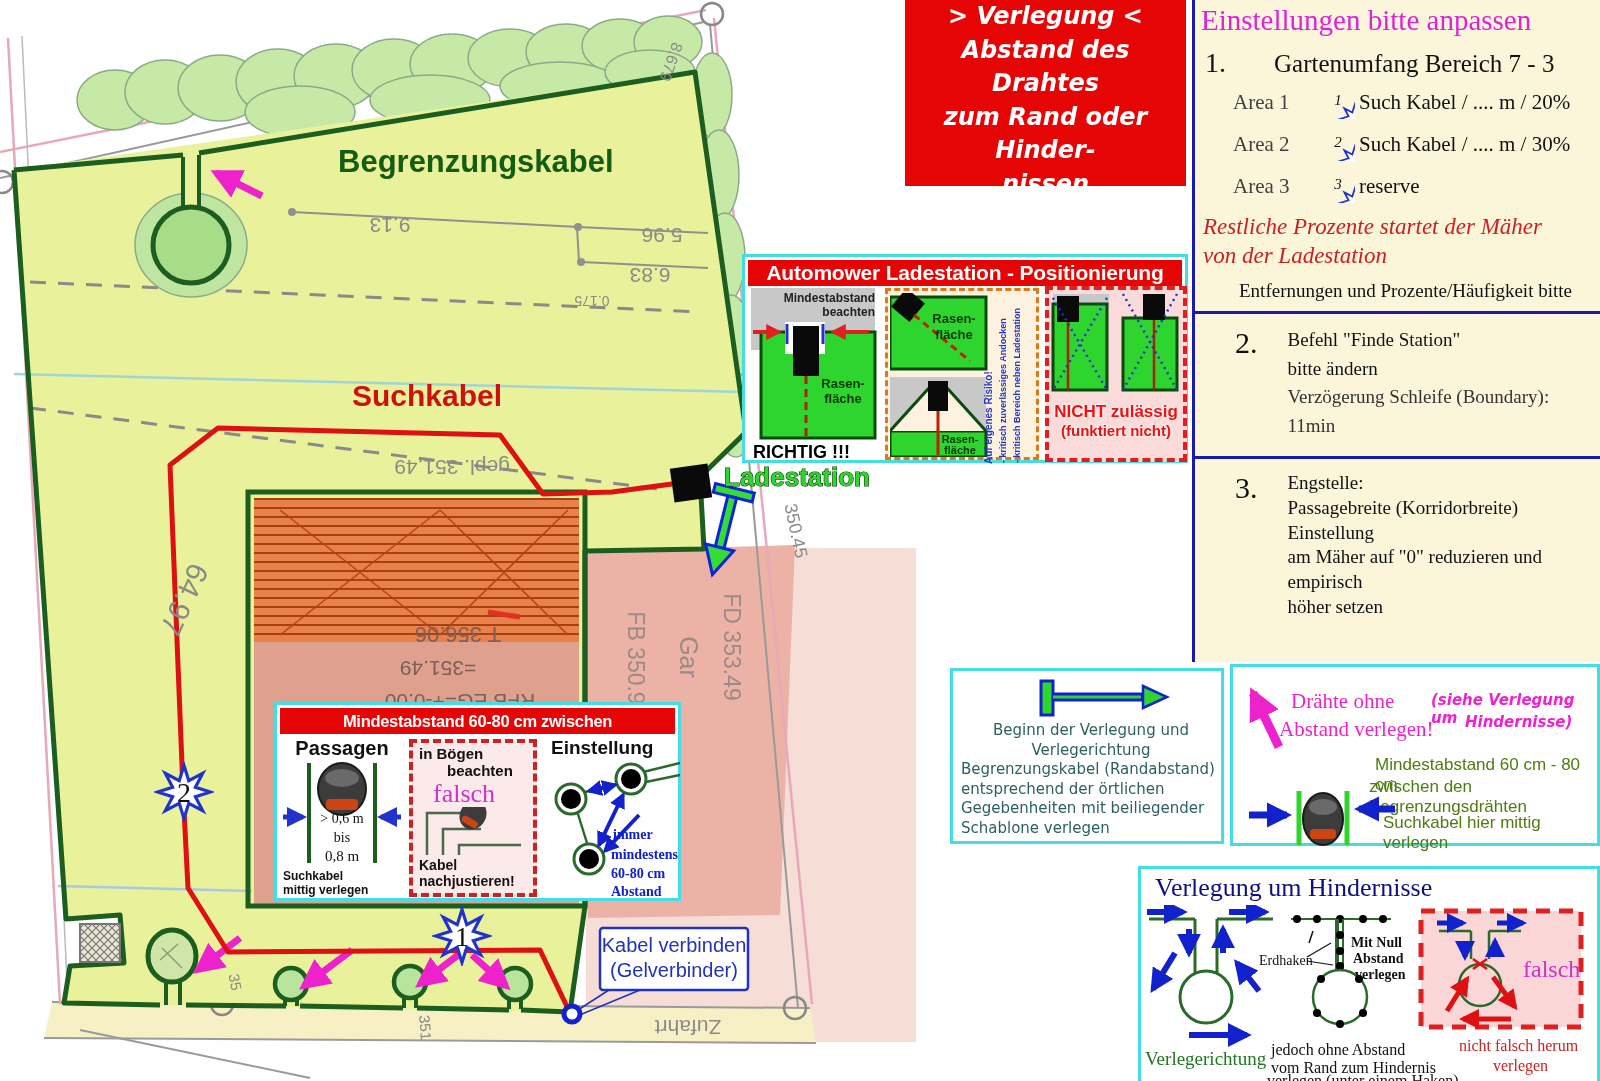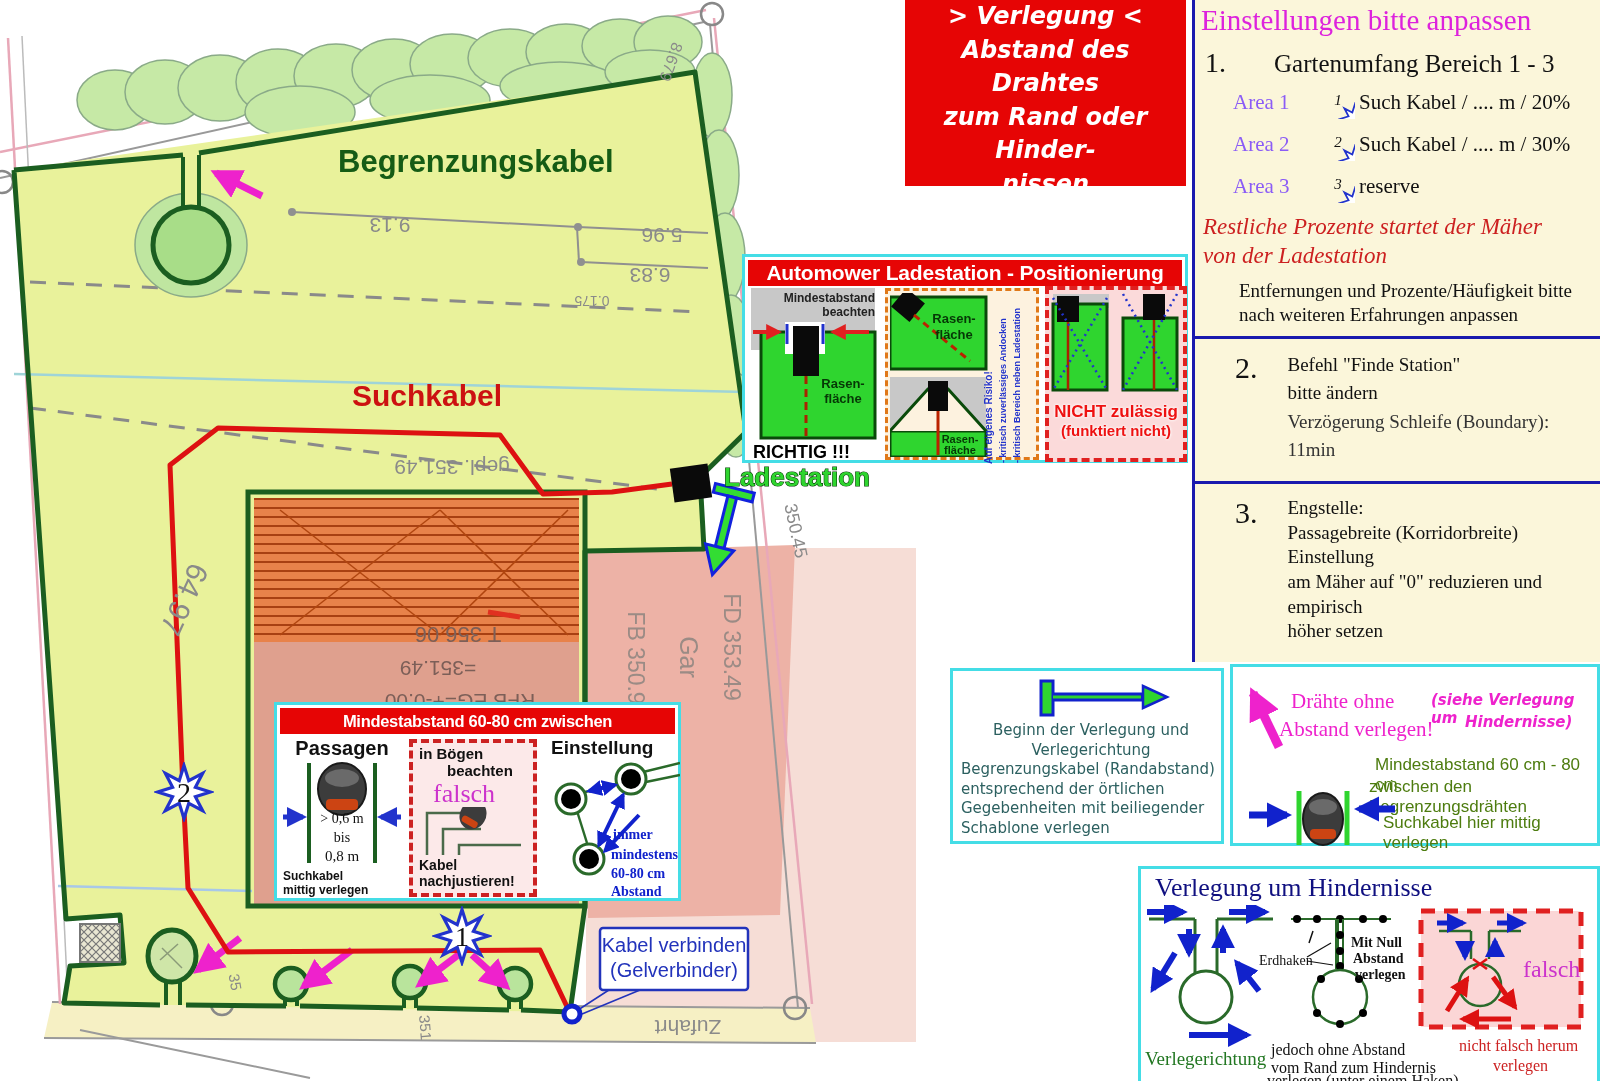--- a/index.html
+++ b/index.html
@@ -13,21 +13,21 @@
   #red-note{left:905px;top:0;width:281px;height:186px;background:#e60505;color:#fff;
     text-align:center;font:italic 700 24px "DejaVu Sans",sans-serif;line-height:1.4;box-sizing:border-box;}
 
   
   #settings{left:1192px;top:0;width:408px;height:662px;background:#fbf6da;border-left:3px solid #1a1aae;box-sizing:border-box;}
   #settings .p-title{font:29px "Liberation Serif",serif;color:#dd22dd;margin:4px 0 0 6px;}
   #settings .row1{margin:10px 0 0 10px;display:flex;align-items:baseline;}
   #settings .num1{font:28px "Liberation Serif",serif;color:#111;}
   #settings .r1t{font:25px "Liberation Serif",serif;color:#111;margin-left:48px;}
   .area-row{display:flex;align-items:center;margin:4px 0 0 38px;height:38px;}
-  .a-label{font:21px "Liberation Serif",serif;color:#8b5cf6;width:88px;}
+  .a-label{font:21px "Liberation Serif",serif;color:#404040;width:88px;}
   .star-badge{position:relative;width:34px;height:34px;display:inline-block;}
   .star-badge svg{position:absolute;left:0;top:0;}
   .star-badge i{position:absolute;left:0;top:7px;width:34px;text-align:center;font:italic 15px "Liberation Serif",serif;color:#111;}
   .a-val{font:21px "Liberation Serif",serif;color:#111;margin-left:4px;}
   .red-note-p{font:italic 23px "Liberation Serif",serif;color:#cc2020;margin:8px 0 0 8px;line-height:1.25;}
   .p-note{font:19px "Liberation Serif",serif;color:#111;margin:8px 0 8px 44px;line-height:1.3;}
   .sep{border:none;border-top:3px solid #1a1aae;margin:6px 0 0 0;}
   .p-item{display:flex;margin:12px 0 0 40px;}
   .p-item .bignum{font:30px "Liberation Serif",serif;color:#111;}
   .p-item .ilines{margin-left:30px;font:19px "Liberation Serif",serif;color:#111;line-height:1.5;}
@@ -271,21 +271,21 @@
     <div>Abstand des Drahtes</div>
     <div>zum Rand oder Hinder-</div>
     <div>nissen entsprechend</div>
     <div>beiliegenderSchablone</div>
   </div>
 
   <div class="abs" id="settings">
     <div class="p-title">Einstellungen bitte anpassen</div>
     <div class="row1">
       <span class="num1">1.</span>
-      <span class="r1t">Gartenumfang Bereich 1 - 3</span>
+      <span class="r1t">Gartenumfang Bereich 7 - 3</span>
     </div>
     <div class="area-row">
       <span class="a-label">Area 1</span>
       <span class="star-badge">
         <svg width="34" height="34" viewBox="-34 -34 68 68">
             <use href="#star8"></use>
           </svg>
         <i>1</i>
         </span>
       <span class="a-val">Such Kabel / .... m / 20%</span>
@@ -309,21 +309,20 @@
         <i>3</i>
         </span>
       <span class="a-val">reserve</span>
     </div>
     <div class="red-note-p">
       <div>Restliche Prozente  startet der Mäher</div>
       <div>von der Ladestation</div>
     </div>
     <div class="p-note">
       <div>Entfernungen und Prozente/Häufigkeit bitte</div>
-      <div>nach weiteren Erfahrungen anpassen</div>
     </div>
     <hr class="sep">
     <div class="p-item">
       <span class="bignum">2.</span>
       <div class="ilines">
         <div>Befehl "Finde Station"</div>
         <div>bitte ändern</div>
         <div class="c-gray">Verzögerung Schleife (Boundary): 11min</div>
       </div>
     </div>

